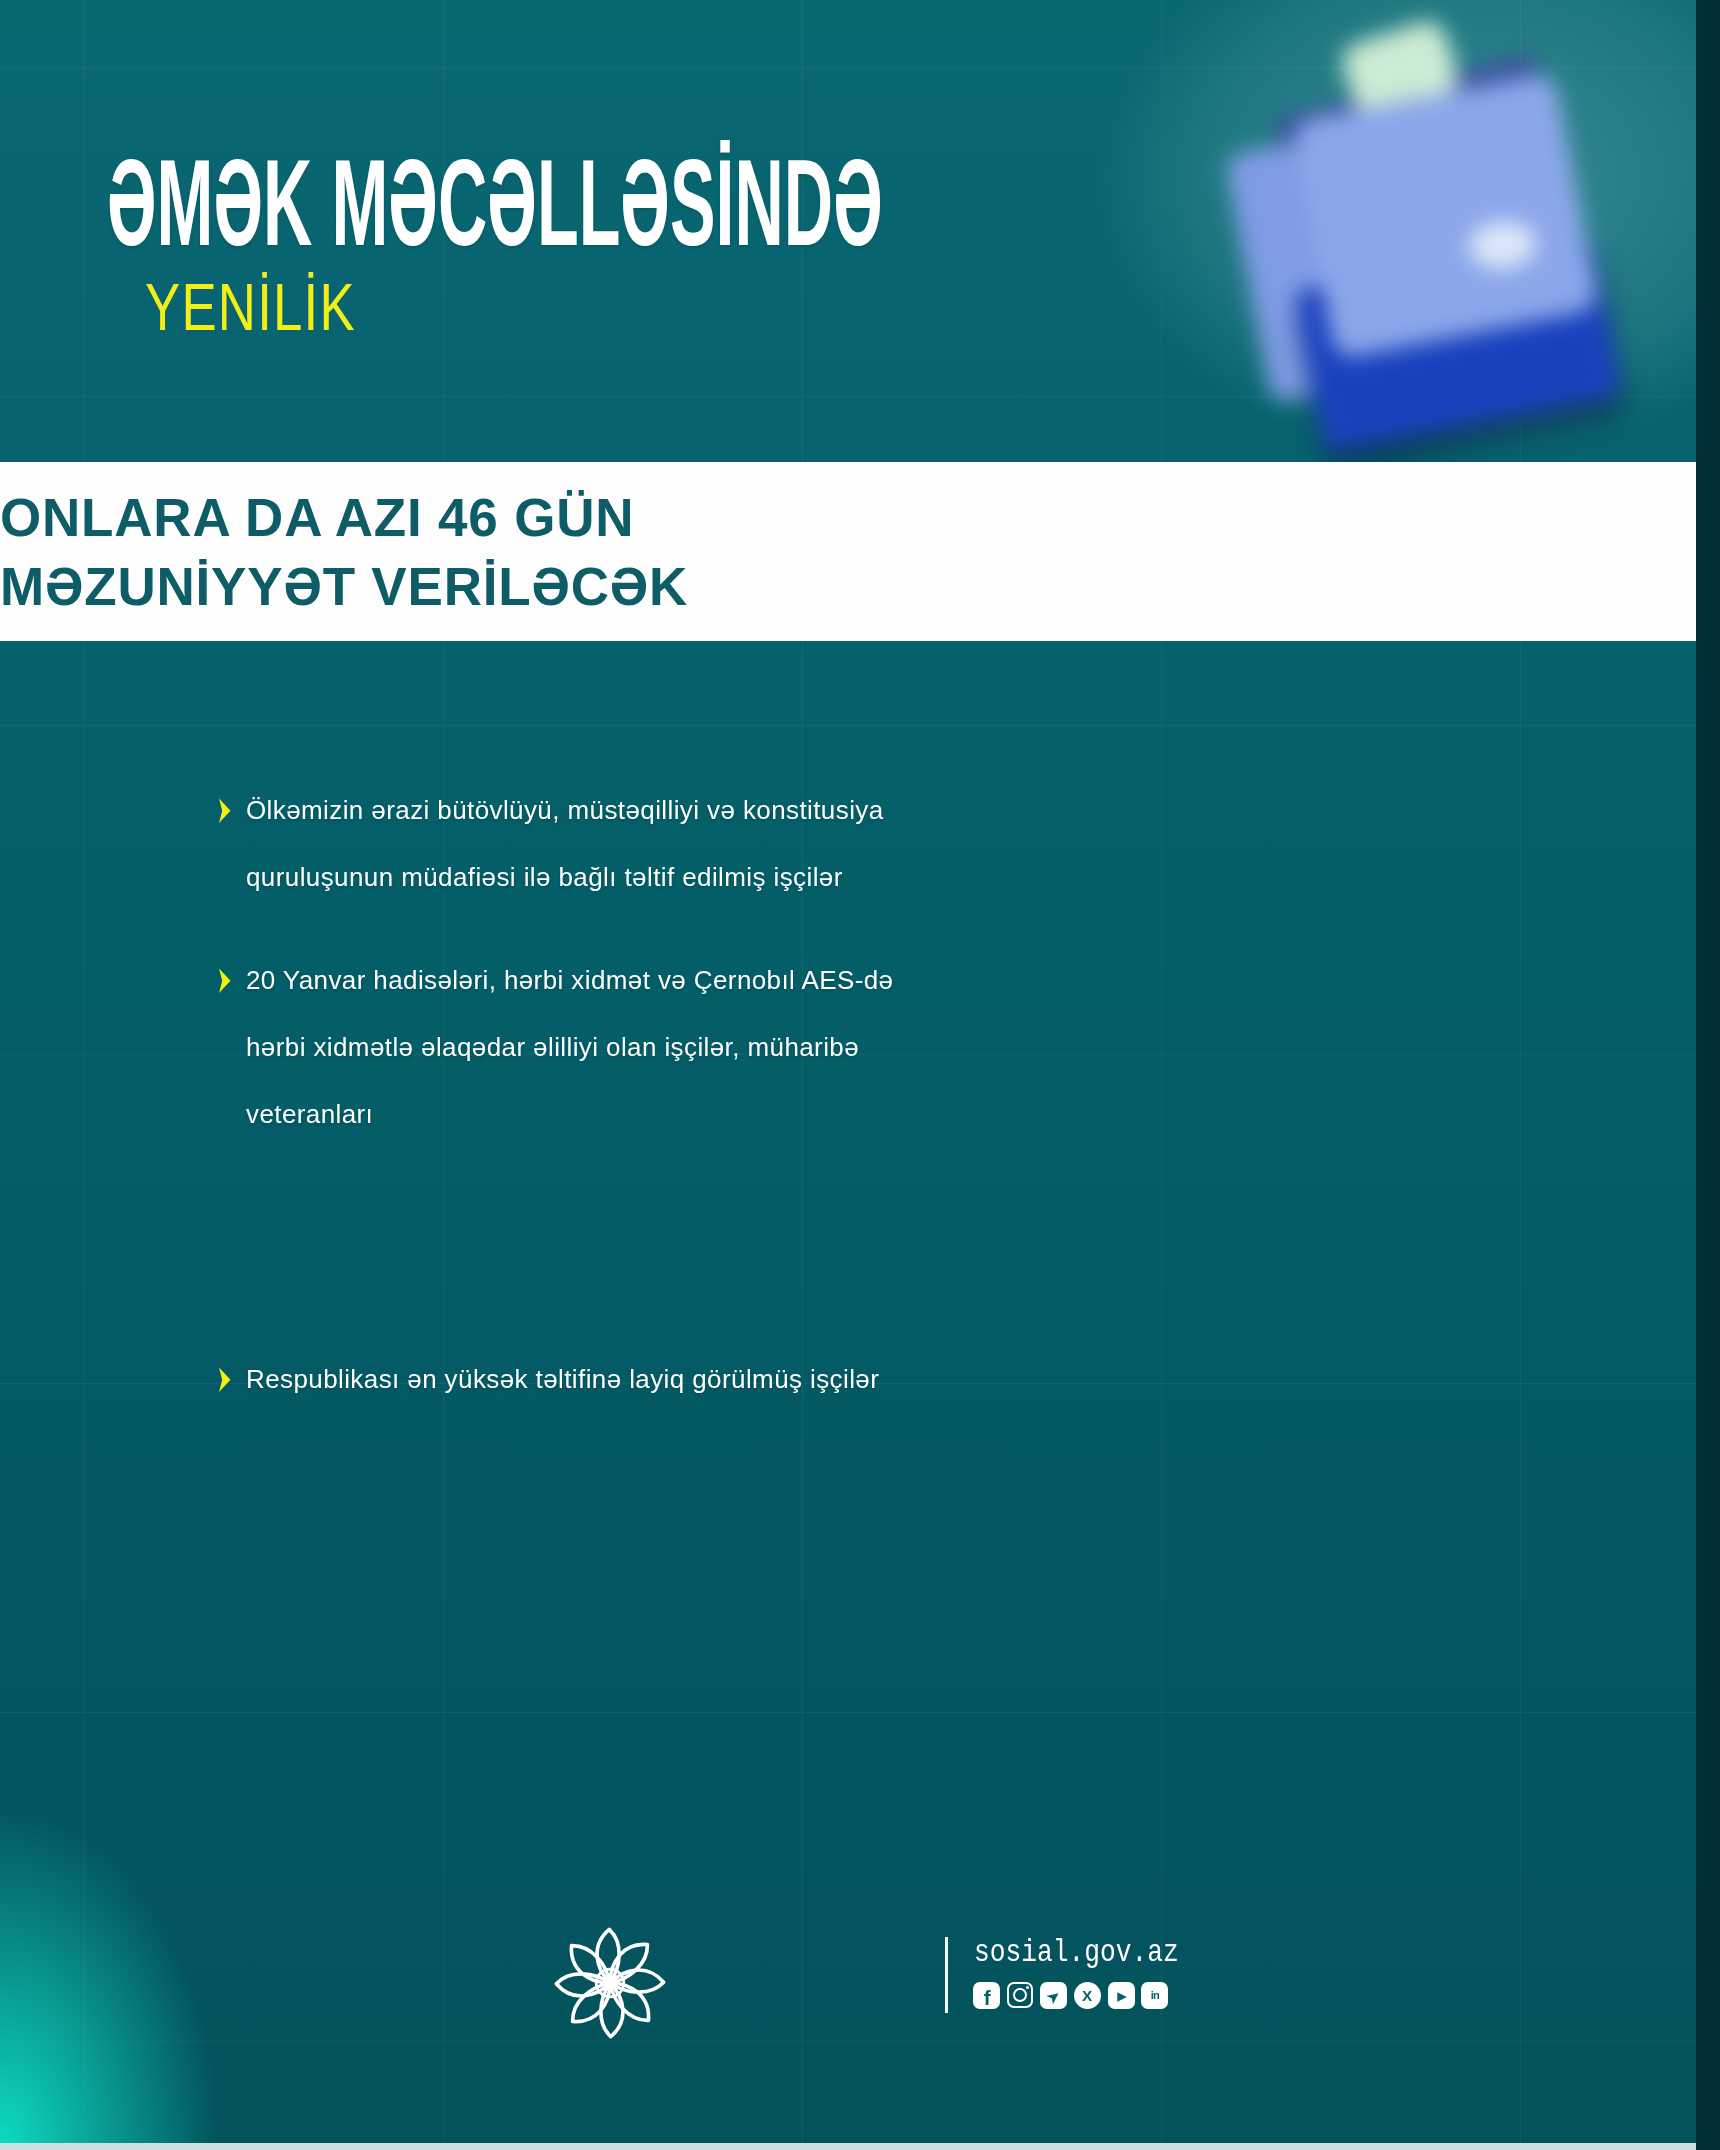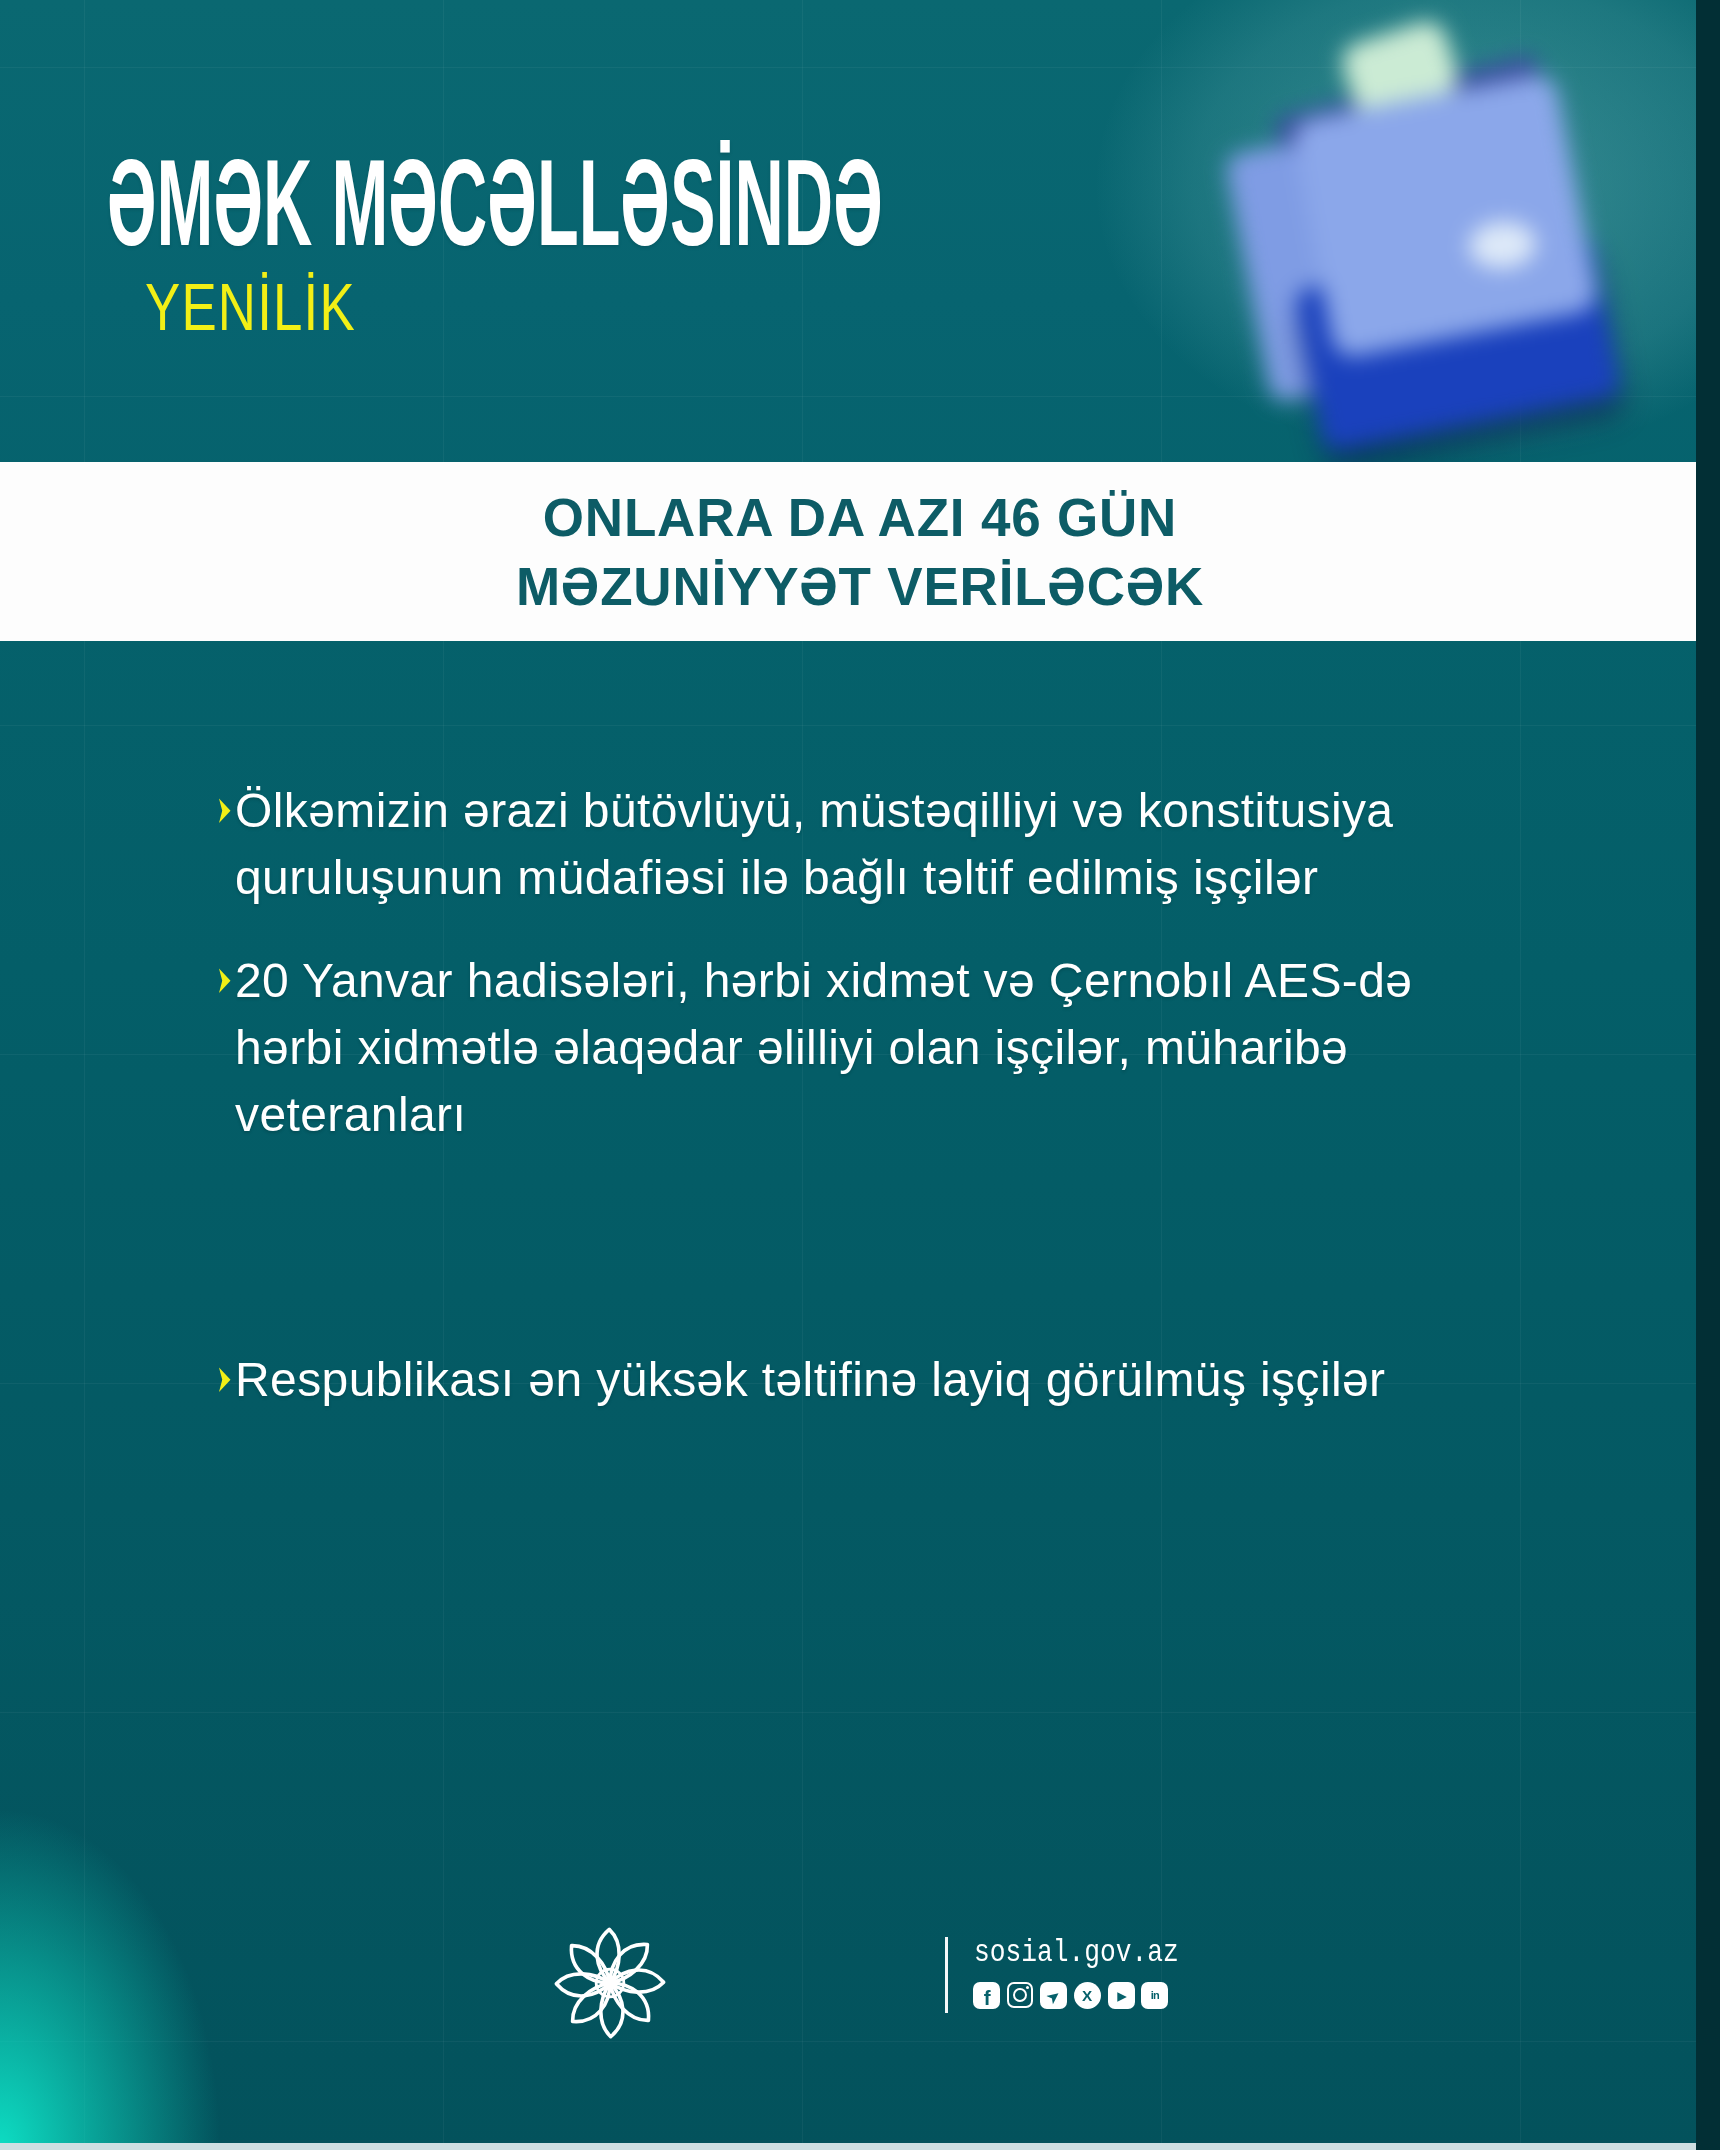--- a/index.html
+++ b/index.html
@@ -51,35 +51,35 @@
   .bc-handle{position:absolute;left:119px;top:0px;width:107px;height:76px;background:#CBEBD4;border-radius:20px;transform:rotate(-14deg);}
   .bc-strap{position:absolute;left:46px;top:55px;width:268px;height:55px;background:#3A4E9E;border-radius:9.2px;transform:rotate(-10deg);}
   .bc-side{position:absolute;left:6.1px;top:107px;width:73px;height:252px;background:#7F9CE4;border-radius:17px;transform:rotate(-7deg);}
   .bc-flap{position:absolute;left:73px;top:67px;width:268px;height:241px;background:#8BA7EA;border-radius:21.4px;transform:rotate(-7deg);}
   .bc-bottom{position:absolute;left:60px;top:233px;width:302px;height:164px;background:#1A41BD;border-radius:15.3px;transform:rotate(-7deg);box-shadow:0 20px 21.4px rgba(10,20,70,0.55);}
   .bc-clasp{position:absolute;left:229px;top:197px;width:67px;height:47px;background:#DDE9F8;border-radius:50%;}
 
   
   .banner{
     position:absolute;left:0;top:462px;width:1720px;height:179px;
-    background:#FDFDFD;display:flex;flex-direction:column;justify-content:center;align-items:center;
+    background:#FDFDFD;display:flex;flex-direction:column;justify-content:center;
   }
   .banner-line{
     font-size:53px;font-weight:800;line-height:69px;color:#0D5C66;
     letter-spacing:0.8px;white-space:nowrap;
   }
 
   
   .bullet{position:absolute;left:219px;}
   .bullet-marker{
     position:absolute;left:0;width:11.5px;height:24.5px;background:#F2EF16;
     clip-path:polygon(0 0,100% 50%,0 100%,28% 50%);
   }
   .bullet-text{
-    margin-left:16px;font-size:48px;font-weight:400;line-height:67px;color:#FFFFFF;
+    margin-left:27px;font-size:26px;font-weight:400;line-height:67px;color:#FFFFFF;
     white-space:pre-line;letter-spacing:0.4px;
     text-shadow:0 1.5px 3.1px rgba(0,0,0,0.16);
   }
   .b1{top:777px;} .b2{top:947px;} .b3{top:1177px;} .b4{top:1346px;}
   .b1 .bullet-marker{top:21.4px;} .b2 .bullet-marker{top:21.4px;} .b3 .bullet-marker{top:21.4px;} .b4 .bullet-marker{top:21.4px;}
 
   
   .ministry-logo{position:absolute;left:552px;top:1925px;width:116px;height:116px;}
   .ministry-text{
     position:absolute;left:690px;top:1942px;

